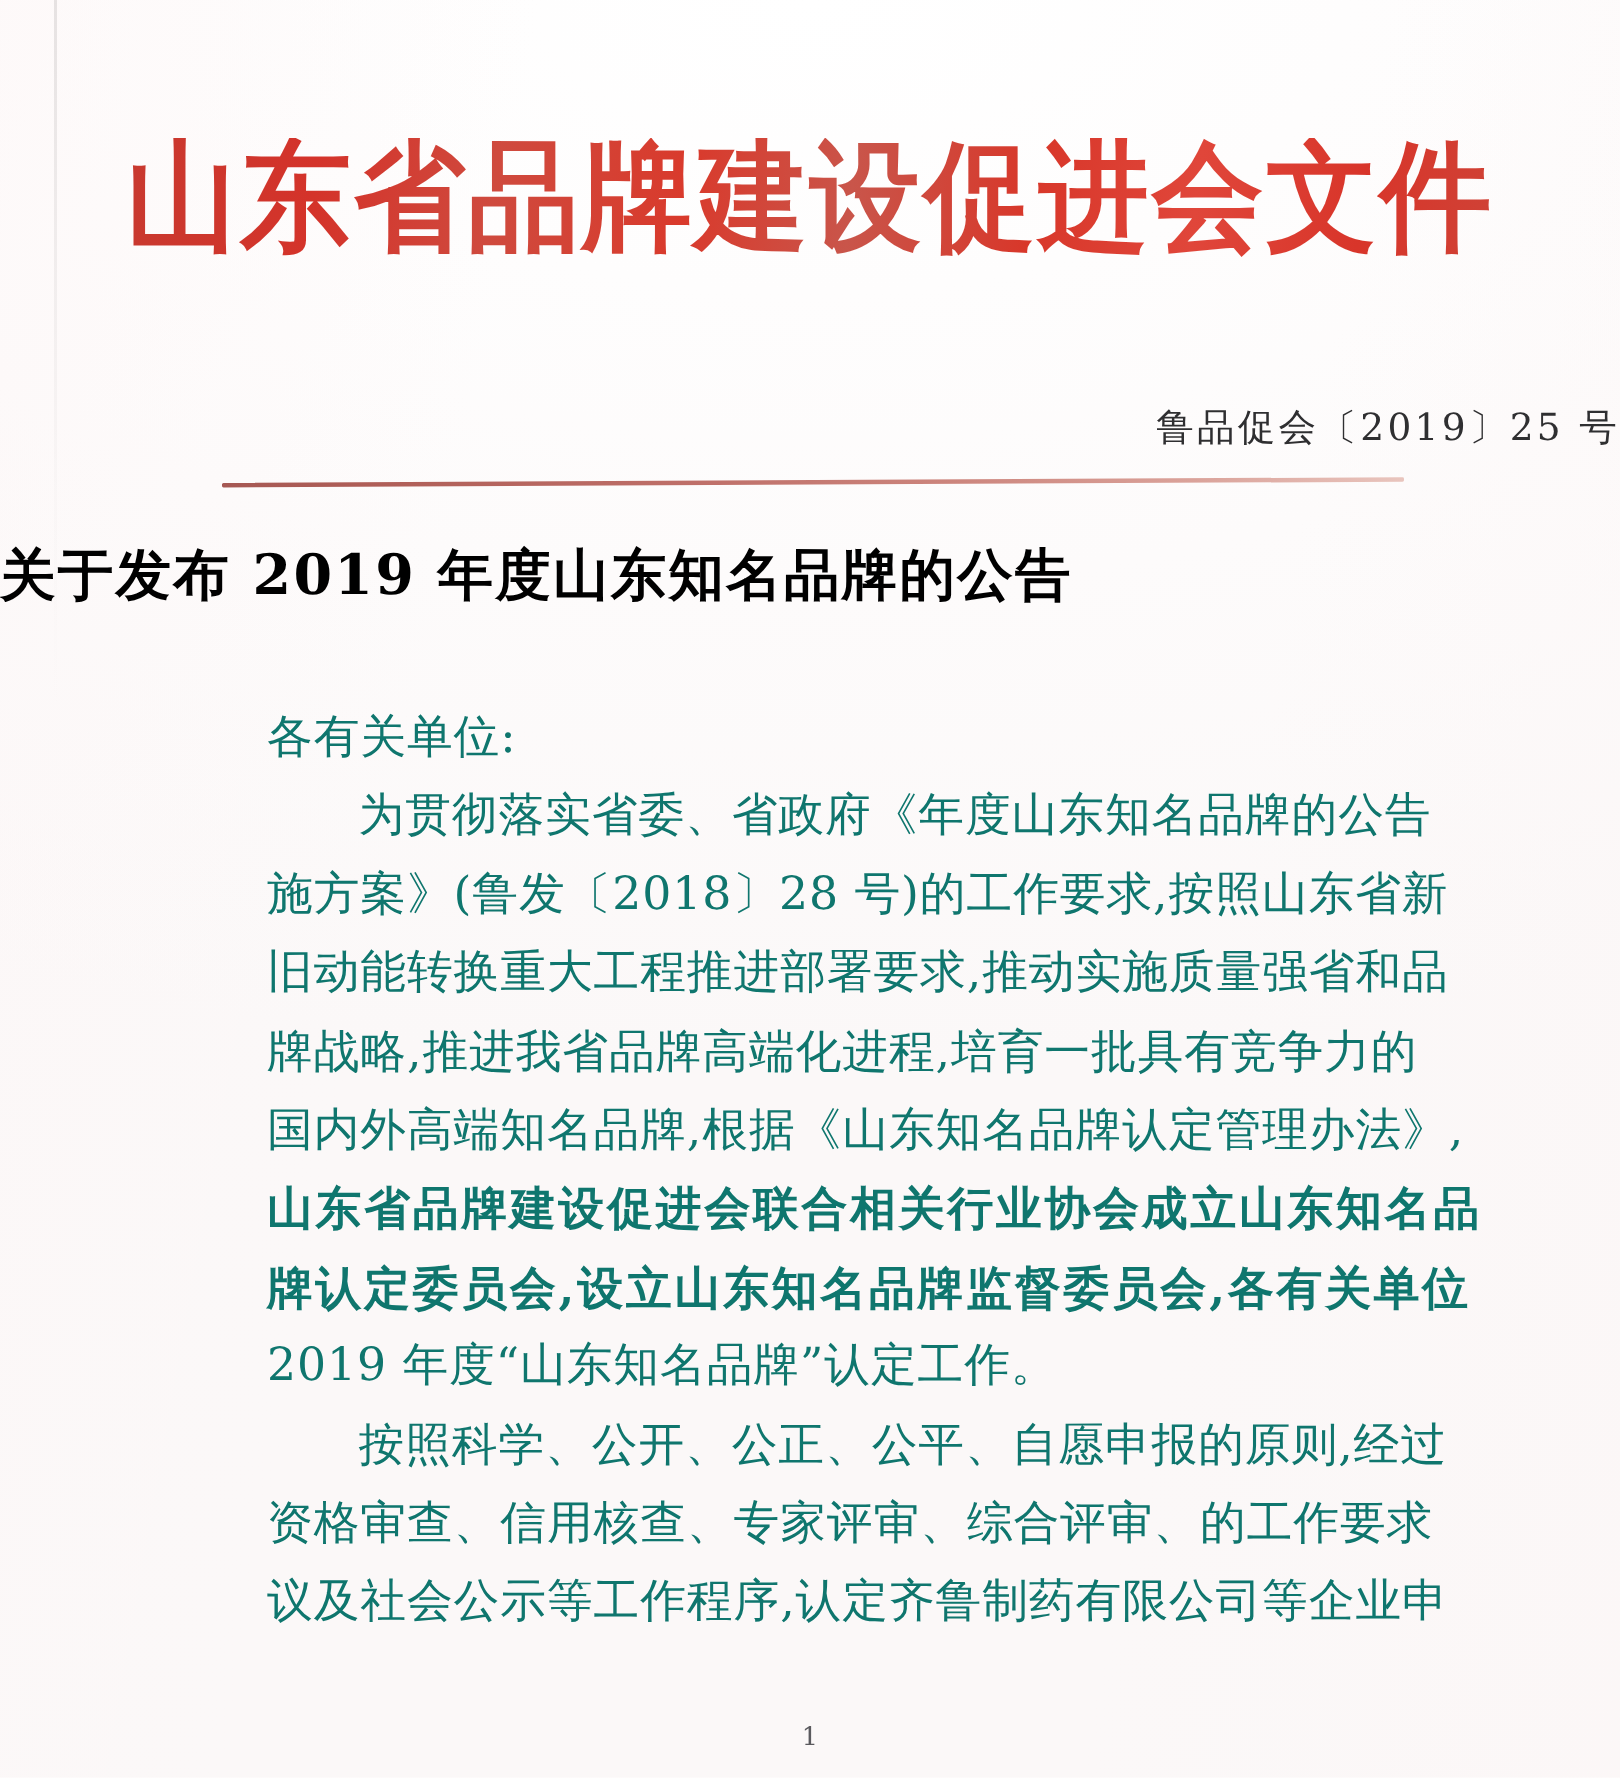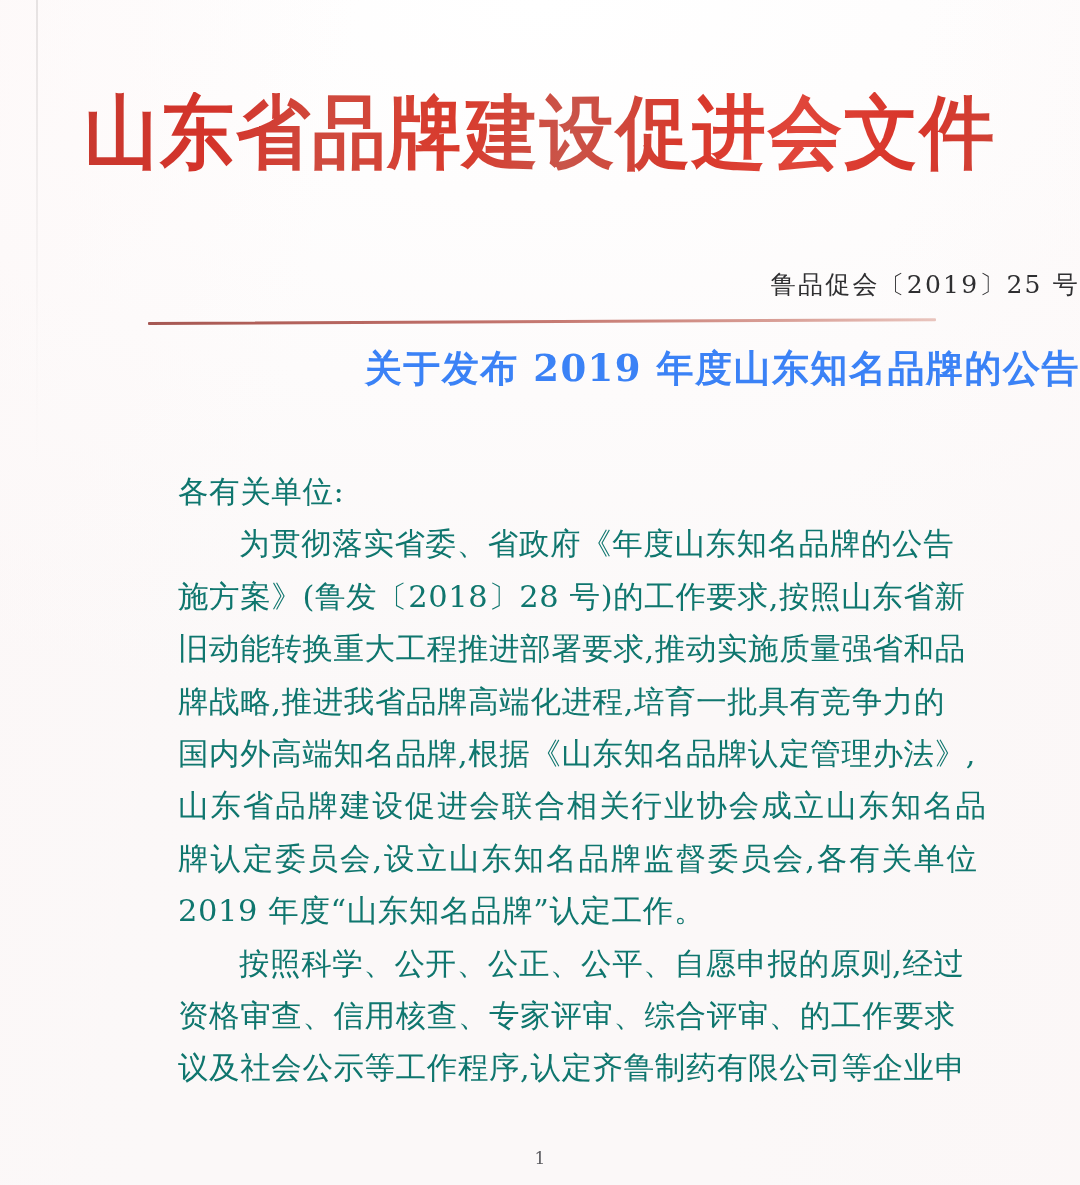--- a/index.html
+++ b/index.html
@@ -96,27 +96,27 @@
     background: linear-gradient(90deg, #9e4a45 0%, #a85049 12%, #b9635c 40%, #c87b72 62%, #d79a91 82%, #e7c0b8 100%);
     transform: rotate(-0.28deg);
     transform-origin: left center;
     border-radius: 1px;
     opacity: 0.92;
   }
 
   
   .doc-title {
     position: absolute;
-    top: 344px;
-    left: 0;
-    width: 100%;
-    text-align: right;
+    top: 359px;
+    left: 0;
+    width: 100%;
+    text-align: left;
     font-size: 37px;
     font-weight: 700;
-    color: #3b82f6;
+    color: #000000;
     letter-spacing: 1.5px;
     font-family: "DejaVu Serif", "Liberation Serif", serif;
     white-space: nowrap;
   }
 
   
   .body-block {
     position: absolute;
     top: 466px;
     left: 178px;
@@ -129,20 +129,21 @@
     letter-spacing: 0.6px;
     white-space: nowrap;
     font-family: "DejaVu Serif", "Liberation Serif", serif;
     text-rendering: optimizeLegibility;
   }
   .body-line.indent {
     text-indent: 61px;
   }
   .body-line.spaced {
     letter-spacing: 1.9px;
+    font-weight: bold;
   }
 
   
   .page-number {
     position: absolute;
     top: 1148px;
     left: 0;
     width: 100%;
     text-align: center;
     font-size: 17px;

